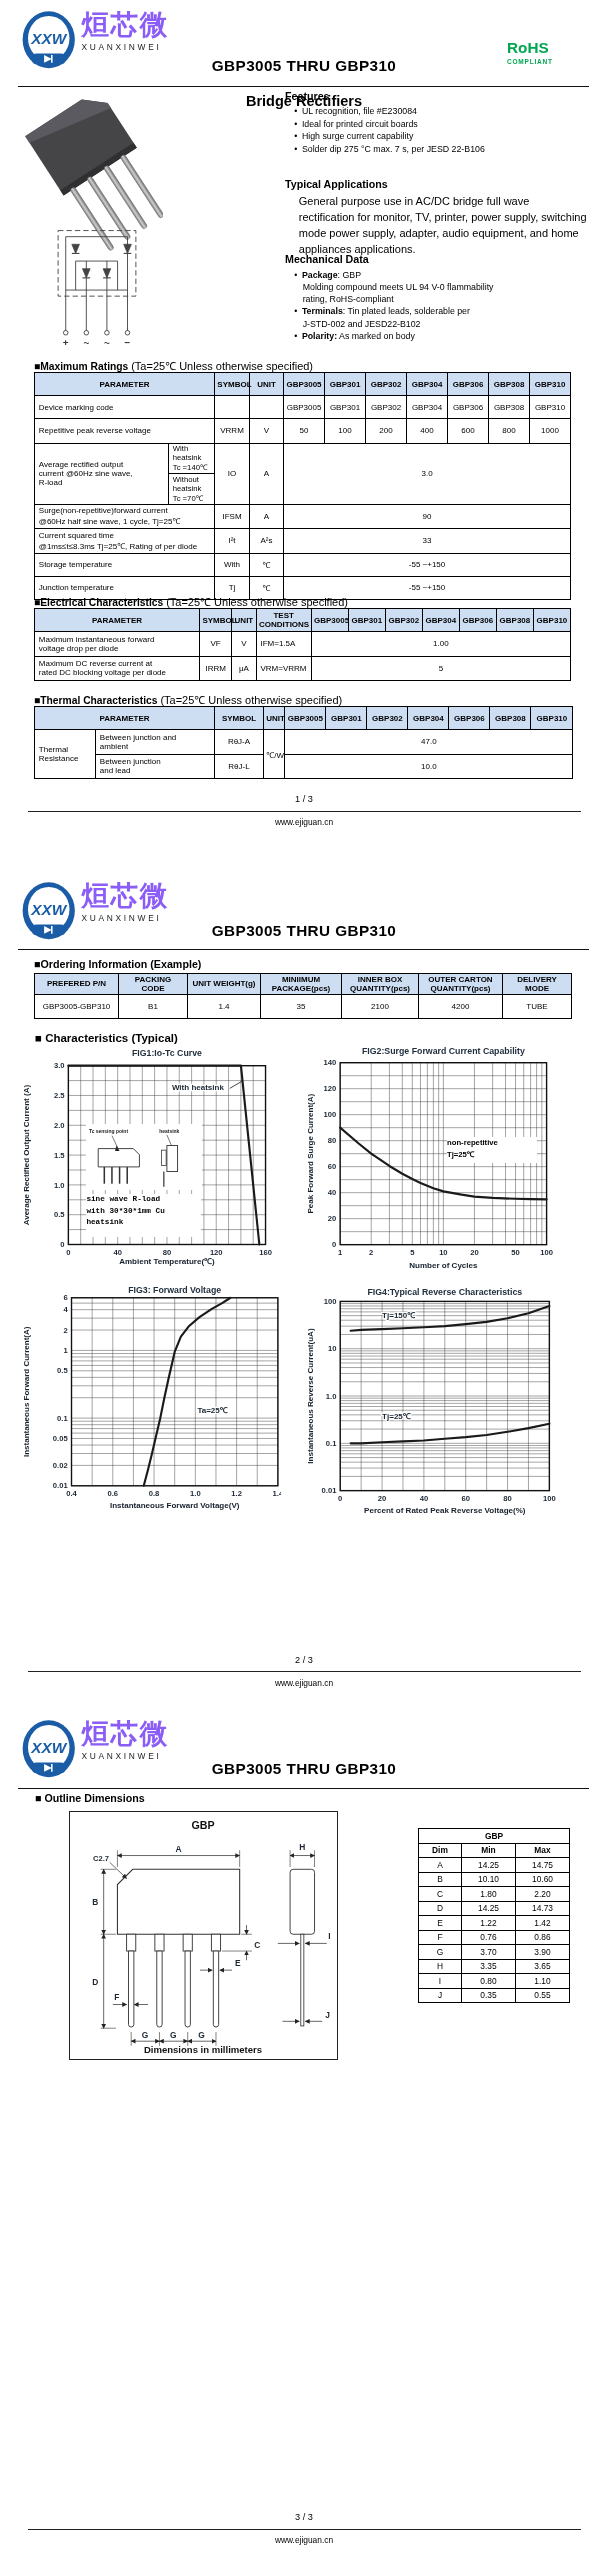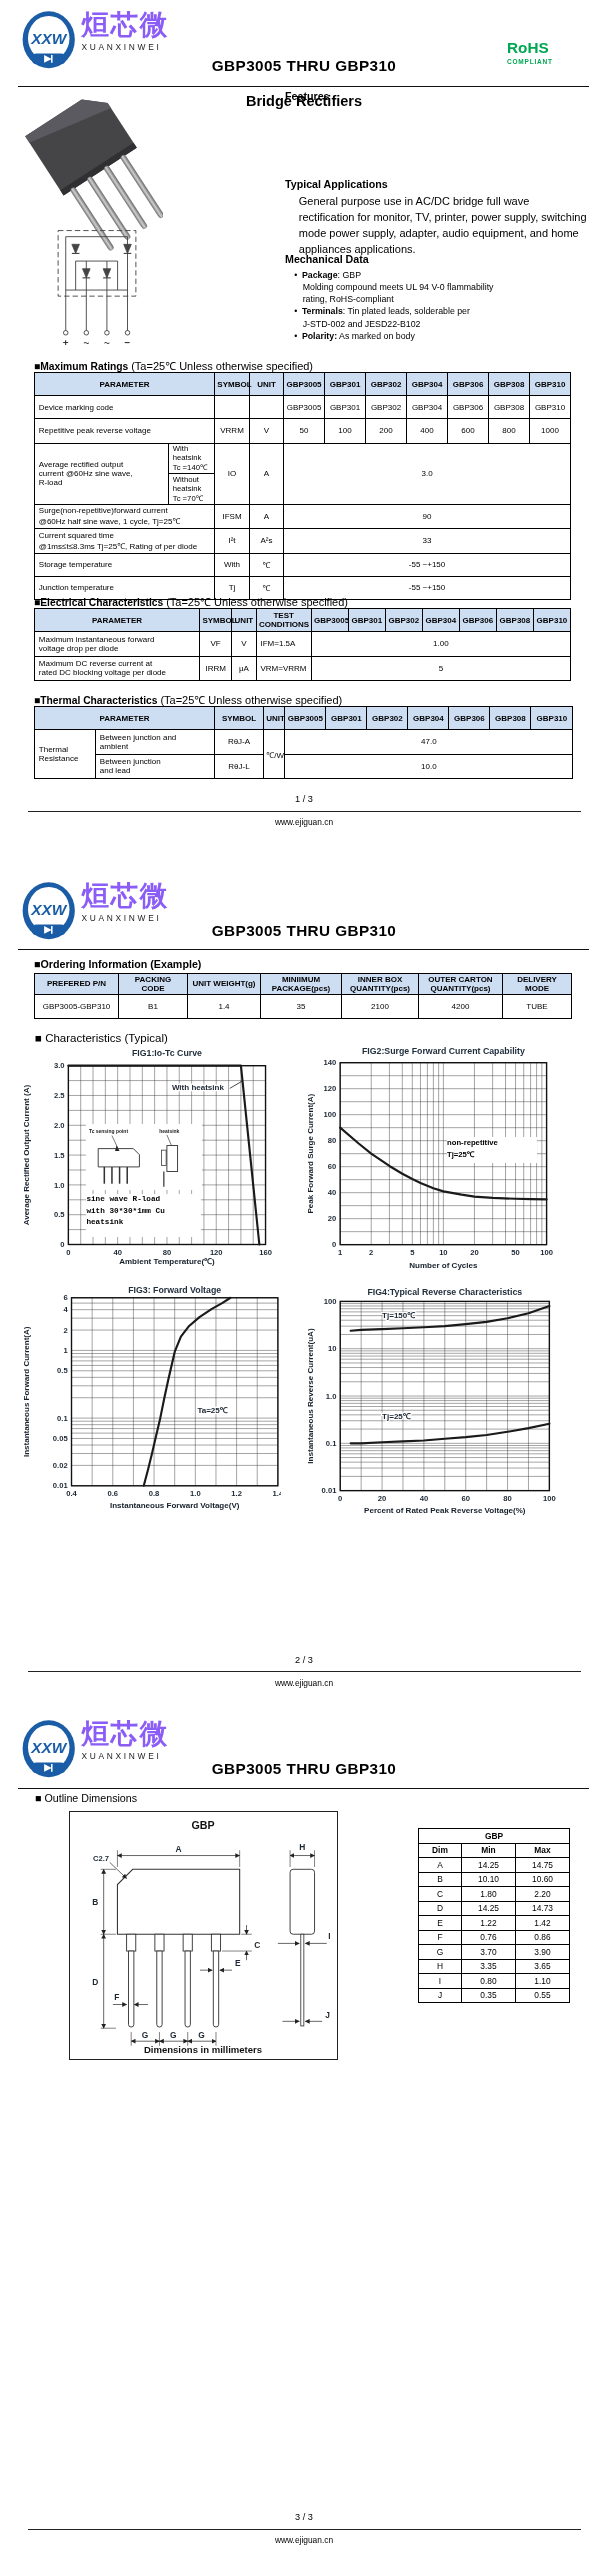--- a/index.html
+++ b/index.html
@@ -15,21 +15,21 @@
 .logo-en{font-size:8.4px;letter-spacing:2.7px;color:#222;margin-top:1.5px}
 .doc-title{left:0;right:0;text-align:center;font-size:15.3px;font-weight:bold;letter-spacing:0.4px}
 .rohs1{color:#00a651;font-size:15.3px;font-weight:bold;line-height:15.3px}
 .rohs2{color:#00a651;font-size:6.5px;font-weight:bold;letter-spacing:0.8px;margin-top:3.1px}
 .hrule{border-top:1.5px solid #111}
 .frule{border-top:1.1px solid #222}
 
 .sec-h{font-size:10.3px;font-weight:bold}
 .sec-note{font-weight:normal;font-size:11px}
 .h2{font-size:10.7px;font-weight:bold}
-.big-h{font-size:11.5px;font-weight:normal}
+.big-h{font-size:11.5px;font-weight:bold}
 .body-txt{font-size:11px;line-height:16px}
 ul.plain{list-style:none}
 ul.plain li{font-size:8.8px;line-height:12.6px;padding-left:9.2px;position:relative}
 ul.plain li::before{content:"•";position:absolute;left:1.5px}
 .cont{margin-left:0.8px;font-size:8.8px;line-height:12px}
 
 table{border-collapse:collapse;table-layout:fixed;font-size:8px;text-align:center}
 td,th{border:0.8px solid #000;padding:0.8px 2.3px;vertical-align:middle;font-weight:normal}
 thead th{background:#cdddf2;font-weight:bold}
 .param{text-align:left;padding-left:3.8px}
@@ -128,20 +128,26 @@
     <g font-size="13" font-weight="bold" fill="#333" text-anchor="middle">
       <text x="14" y="157">+</text>
       <text x="41" y="157">~</text>
       <text x="68" y="157">~</text>
       <text x="95" y="157">−</text>
     </g>
   </svg>
 
   <div class="abs" style="left:285px;top:90px;width:306px">
     <div class="h2">Features</div>
+    <ul class="plain" style="margin:3.1px 0 0 7.7px">
+      <li>UL recognition, file #E230084</li>
+      <li>Ideal for printed circuit boards</li>
+      <li>High surge current capability</li>
+      <li>Solder dip 275 °C max. 7 s, per JESD 22-B106</li>
+    </ul>
   </div>
   <div class="abs" style="left:285px;top:178px;width:314px">
     <div class="h2">Typical Applications</div>
     <div class="body-txt pre" style="margin:3.1px 0 0 13.8px">General purpose use in AC/DC bridge full wave
 rectification for monitor, TV, printer, power supply, switching
 mode power supply, adapter, audio equipment, and home
 appliances applications.</div>
   </div>
   <div class="abs" style="left:285px;top:253px;width:314px">
     <div class="h2">Mechanical Data</div>

